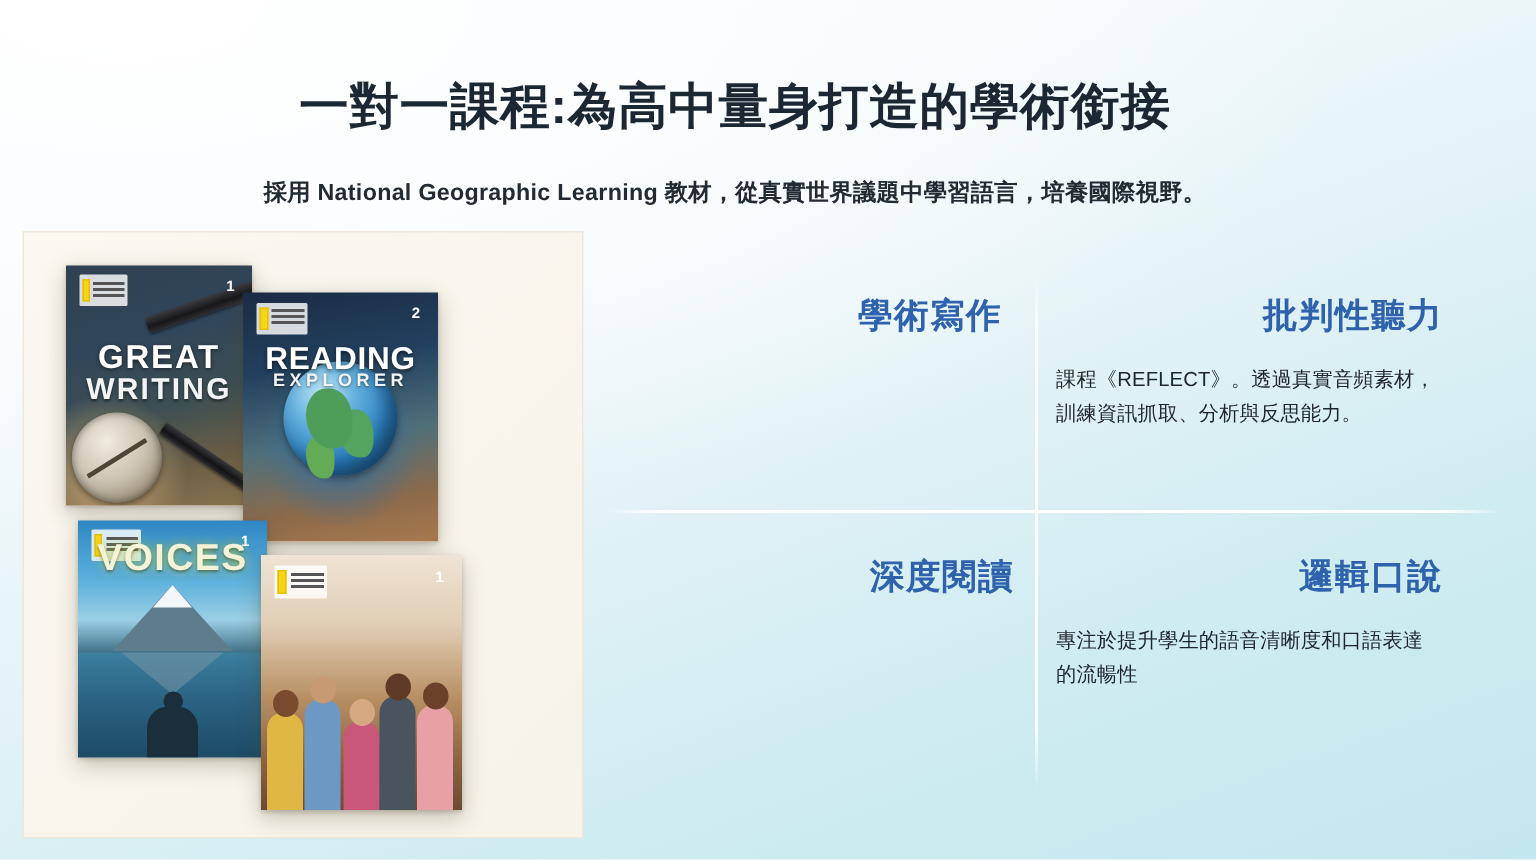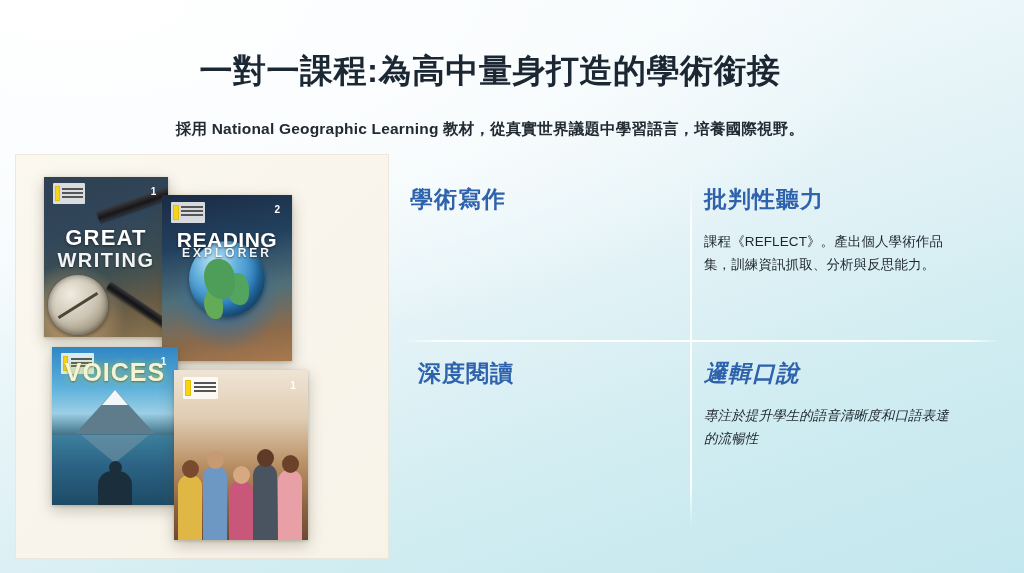--- a/index.html
+++ b/index.html
@@ -343,29 +343,30 @@
     height: 2px;
     background: linear-gradient(to right, rgba(255,255,255,0) 0%, rgba(255,255,255,0.95) 6%, rgba(255,255,255,0.95) 94%, rgba(255,255,255,0) 100%);
   }
   .cell {
     position: absolute;
     width: 258px;
   }
   .cell-0 { left: 6px;   top: 8px;   }
   .cell-1 { left: 300px; top: 8px;   }
   .cell-2 { left: 14px;  top: 182px; }
-  .cell-3 { left: 300px; top: 182px; font-style: italic; }
+  .cell-3 { left: 300px; top: 182px; }
 
   .cell h3 {
-    margin: 0 0 16px 0;
+    margin: 11px 0 16px 0;
     font-size: 23px;
     line-height: 1.2;
     font-weight: bold;
     letter-spacing: 1px;
     color: #2f62ad;
+    text-align: right;
   }
   .cell p {
     margin: 0;
     font-size: 13.5px;
     line-height: 1.72;
     color: #1e252c;
     letter-spacing: 0.1px;
   }
   .cell-2 h3, .cell-2 p { margin-left: 0; }
 </style>
@@ -435,21 +436,21 @@
 
     <div class="divider-v"></div>
     <div class="divider-h"></div>
 
     <div class="cell cell-0">
       <h3>學術寫作</h3>
     </div>
 
     <div class="cell cell-1">
       <h3>批判性聽力</h3>
-      <p>課程《REFLECT》。產出個人學術作品集，訓練資訊抓取、分析與反思能力。</p>
+      <p>課程《REFLECT》。透過真實音頻素材，訓練資訊抓取、分析與反思能力。</p>
     </div>
 
     <div class="cell cell-2">
       <h3>深度閱讀</h3>
     </div>
 
     <div class="cell cell-3">
       <h3>邏輯口說</h3>
       <p>專注於提升學生的語音清晰度和口語表達的流暢性</p>
     </div>

